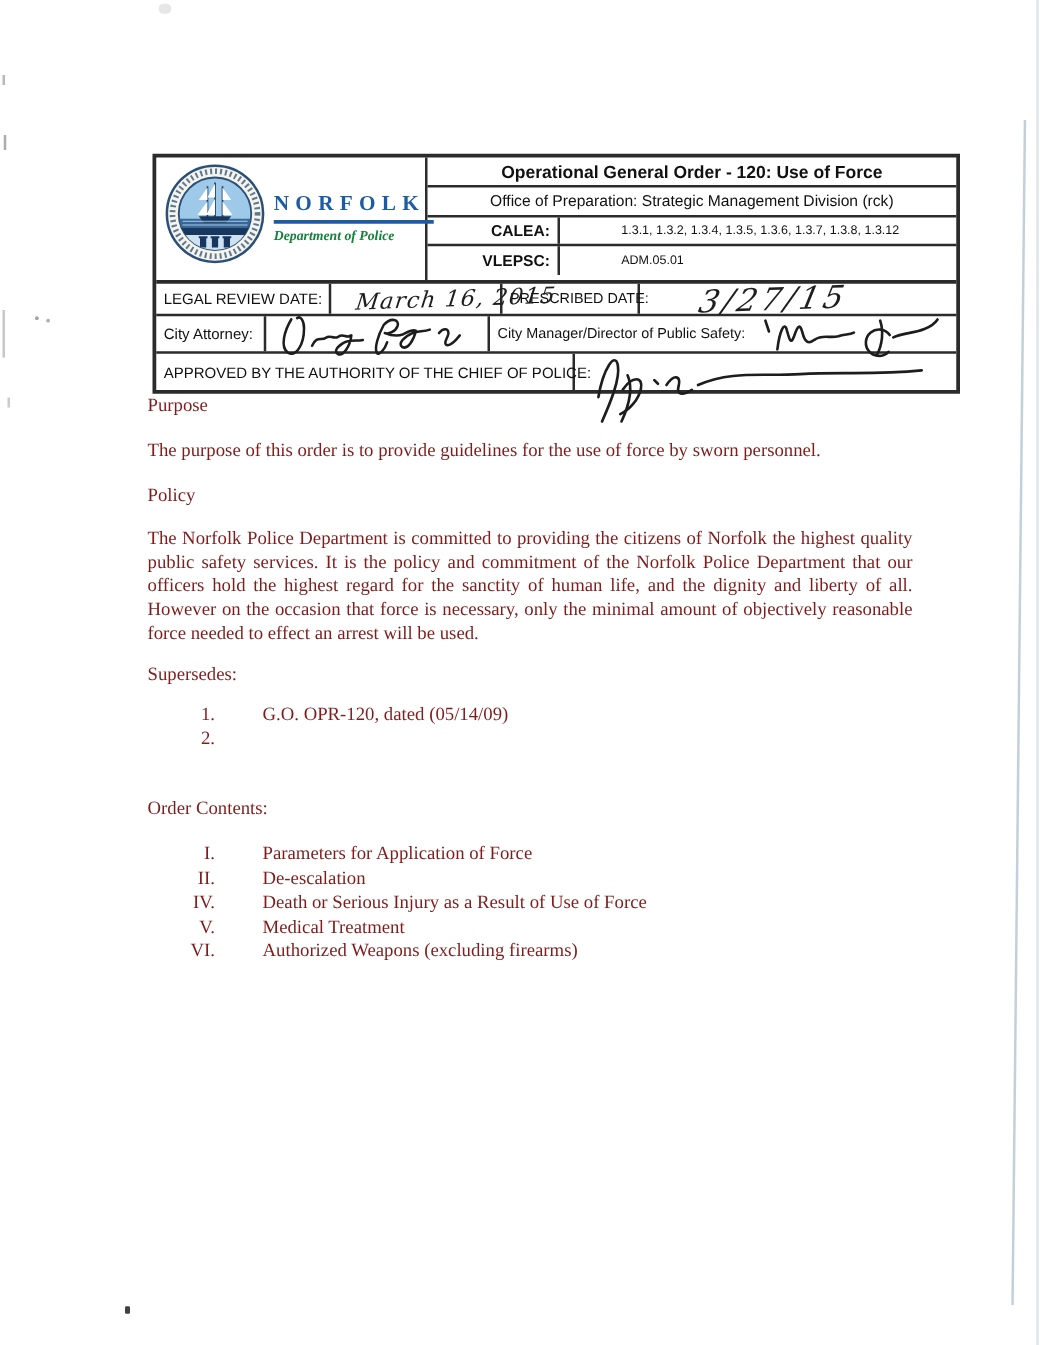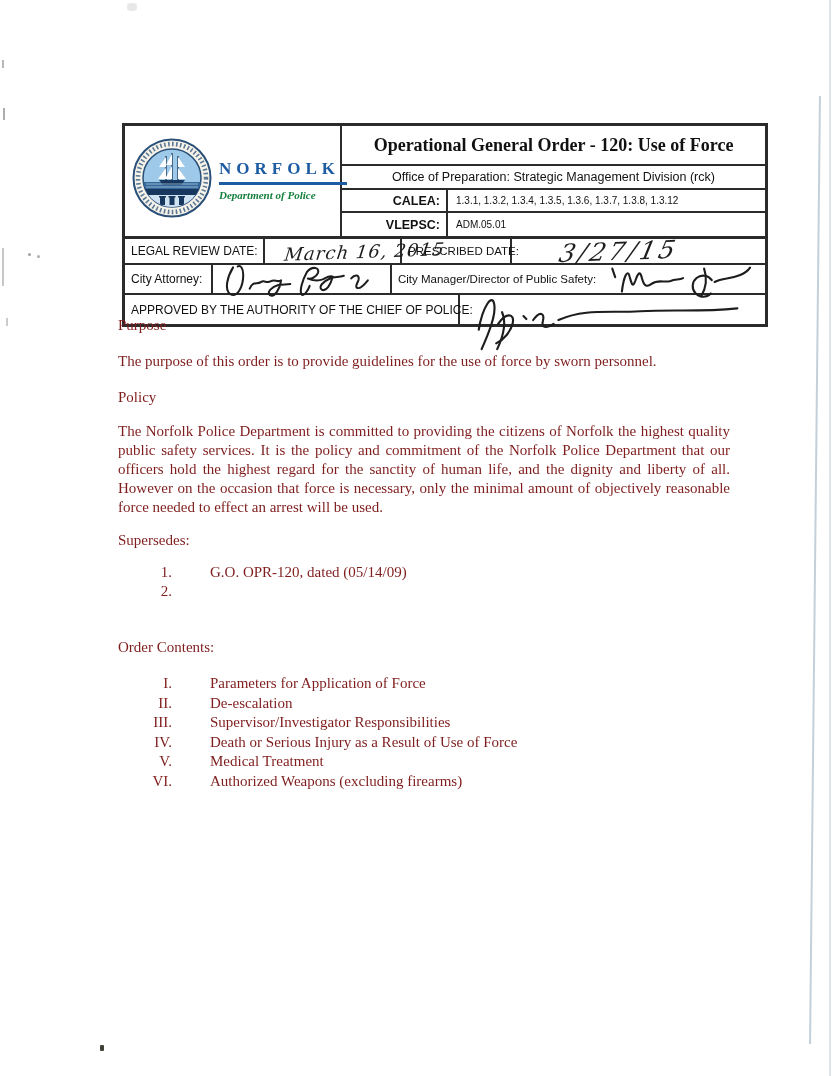--- a/index.html
+++ b/index.html
@@ -27,23 +27,23 @@
     font-size:17px; letter-spacing:5px; color:#1d5ca3; white-space:nowrap;
   }
   .brand-rule { height:3px; background:#1d5ca3; margin:3px 0 4px 0; width:128px; }
   .brand-sub {
     font-family:"Liberation Serif", serif; font-style:italic; font-weight:bold;
     font-size:11px; color:#15803d; white-space:nowrap;
   }
   .hdr-right { flex:1; display:flex; flex-direction:column; }
   .hr-row { border-bottom:2px solid #2b2b2b; display:flex; align-items:center; }
   .hr-row:last-child { border-bottom:none; }
-  .hr-title { height:40px; justify-content:center; font-weight:bold; font-size:18px;font-family:Liberation Serif, serif; }
+  .hr-title { height:24px; justify-content:center; font-weight:bold; font-size:14px; }
   .hr-office { height:24px; justify-content:center; font-size:12.5px; }
-  .hr-std { height:23px; padding:0; }
+  .hr-std { height:23px; padding:0;gap:41px; }
   .std-label {
     width:106px; height:100%; border-right:2px solid #2b2b2b;
     display:flex; align-items:center; justify-content:flex-end;
     padding-right:6px; font-weight:bold; font-size:12.5px;
   }
   .std-value { flex:1; padding-left:8px; font-size:10px; display:flex; align-items:center; }
 
   .apr-row { display:flex; border-bottom:2px solid #2b2b2b; position:relative; }
   .apr-row:last-child { border-bottom:none; }
   .apr-cell { display:flex; align-items:center; padding:4px 6px; overflow:visible; }
@@ -235,24 +235,20 @@
     <div class="oc-list">
       <div class="li-row">
         <span class="li-num">I.</span>
         <span class="li-text">Parameters for Application of Force</span>
       </div>
       <div class="li-row">
         <span class="li-num">II.</span>
         <span class="li-text">De-escalation</span>
       </div>
       <div class="li-row">
-        <span class="li-num">III.</span>
-        <span class="li-text">Supervisor/Investigator Responsibilities</span>
-      </div>
-      <div class="li-row">
         <span class="li-num">IV.</span>
         <span class="li-text">Death or Serious Injury as a Result of Use of Force</span>
       </div>
       <div class="li-row">
         <span class="li-num">V.</span>
         <span class="li-text">Medical Treatment</span>
       </div>
       <div class="li-row">
         <span class="li-num">VI.</span>
         <span class="li-text">Authorized Weapons (excluding firearms)</span>

